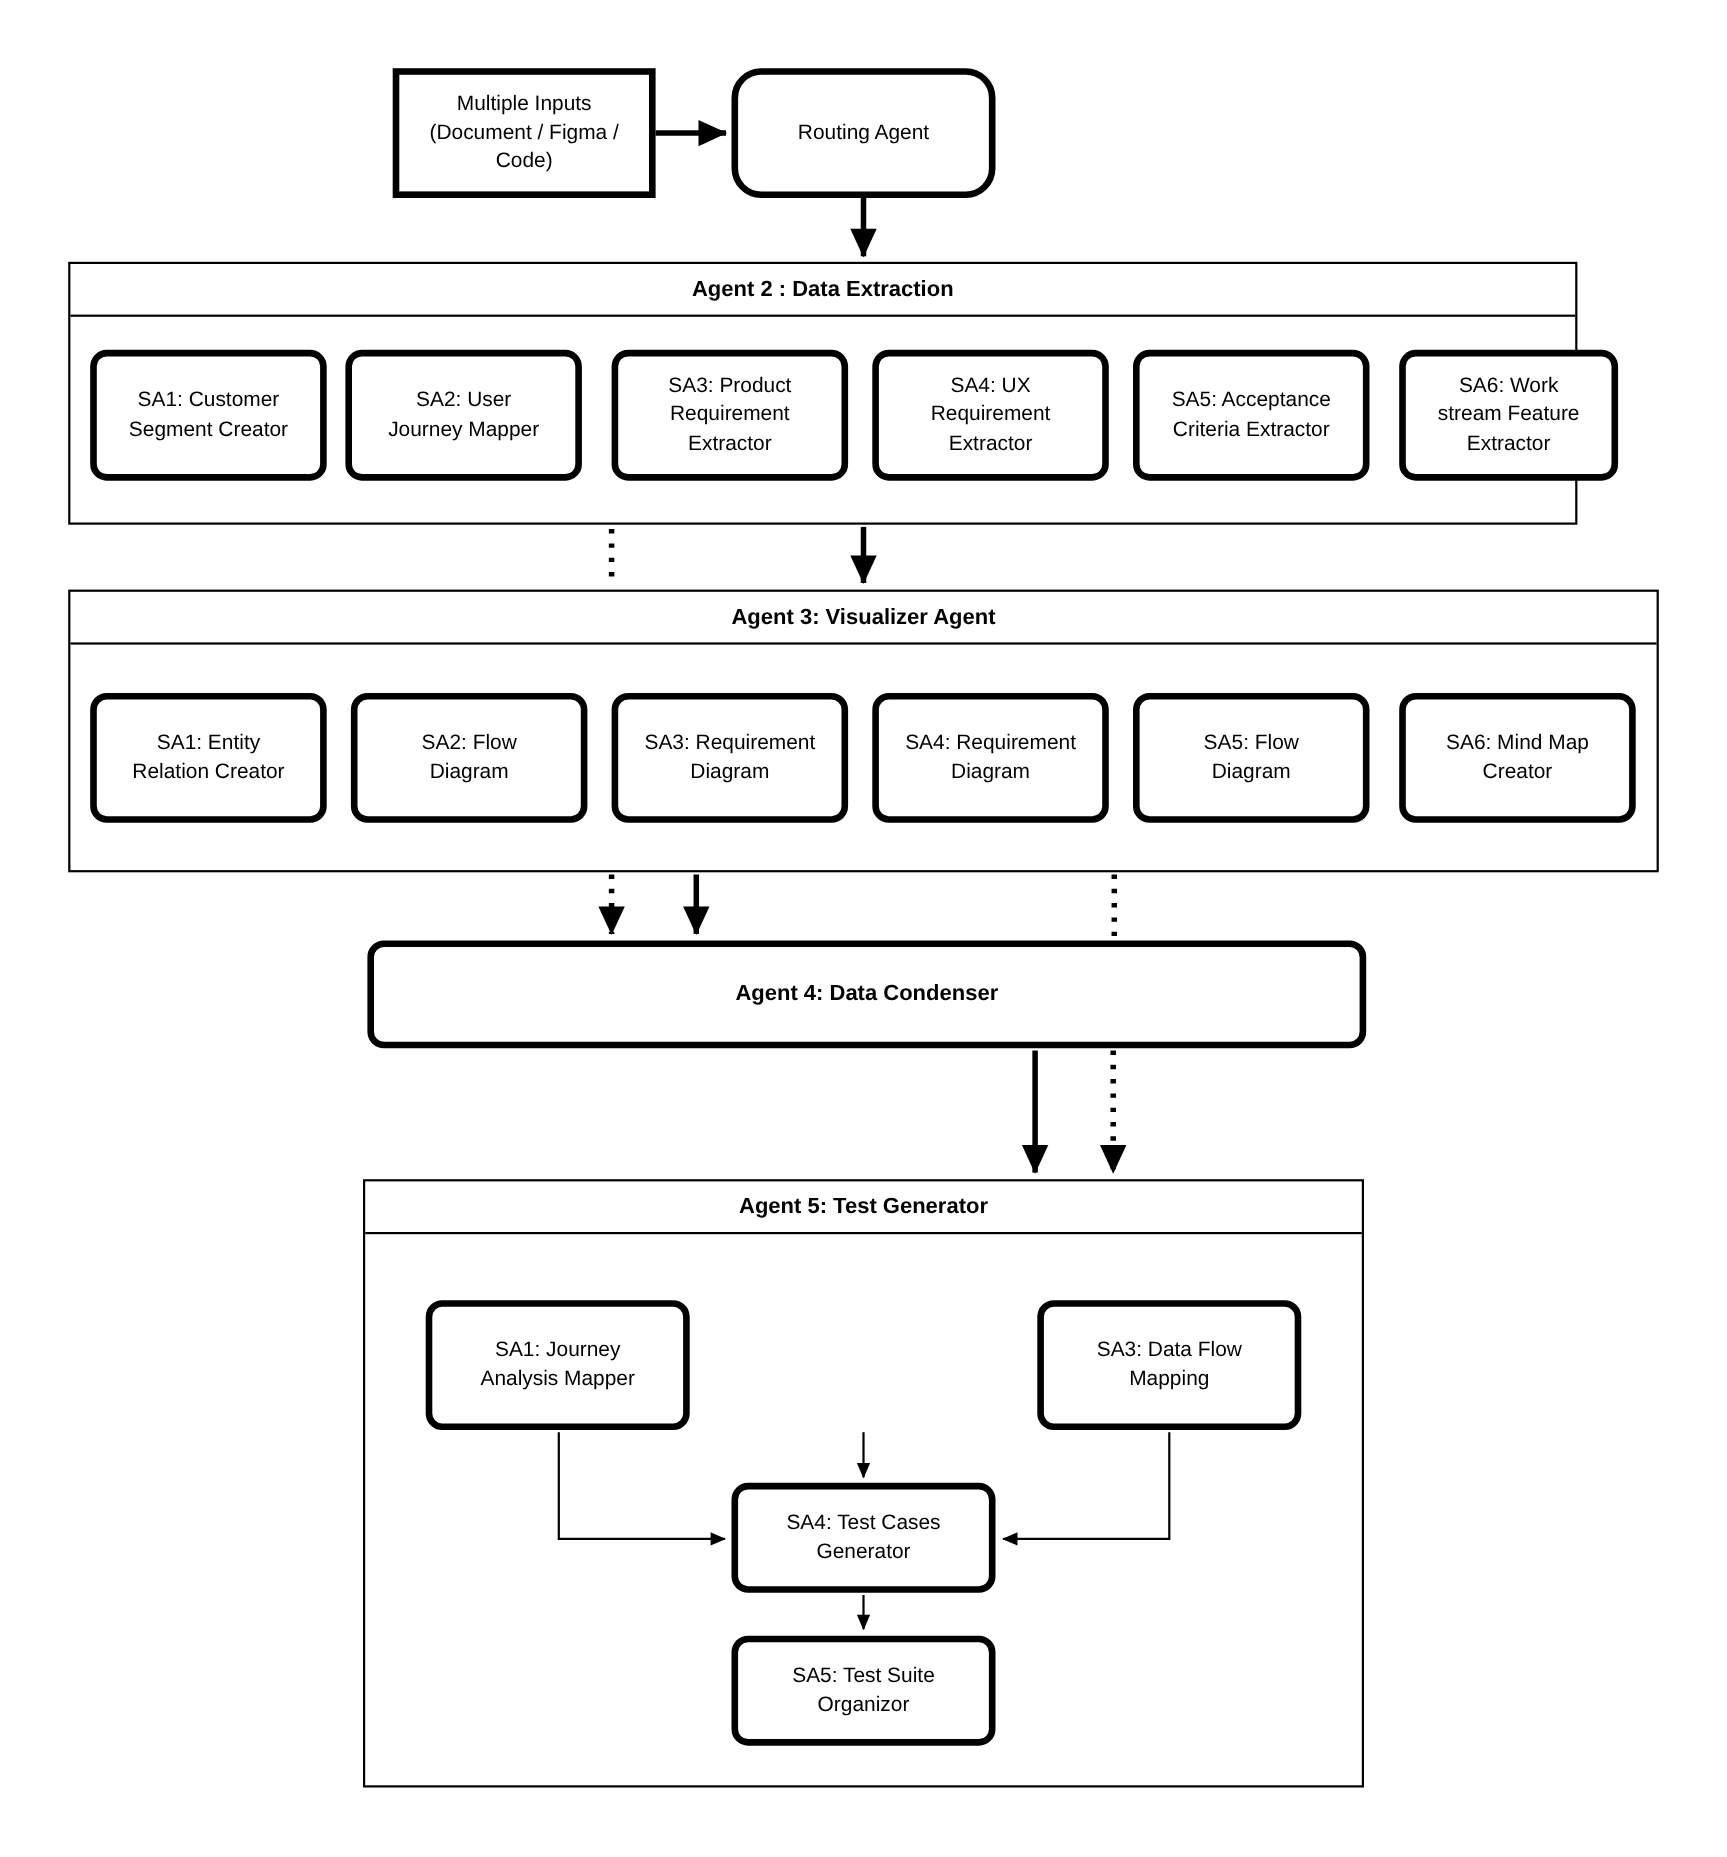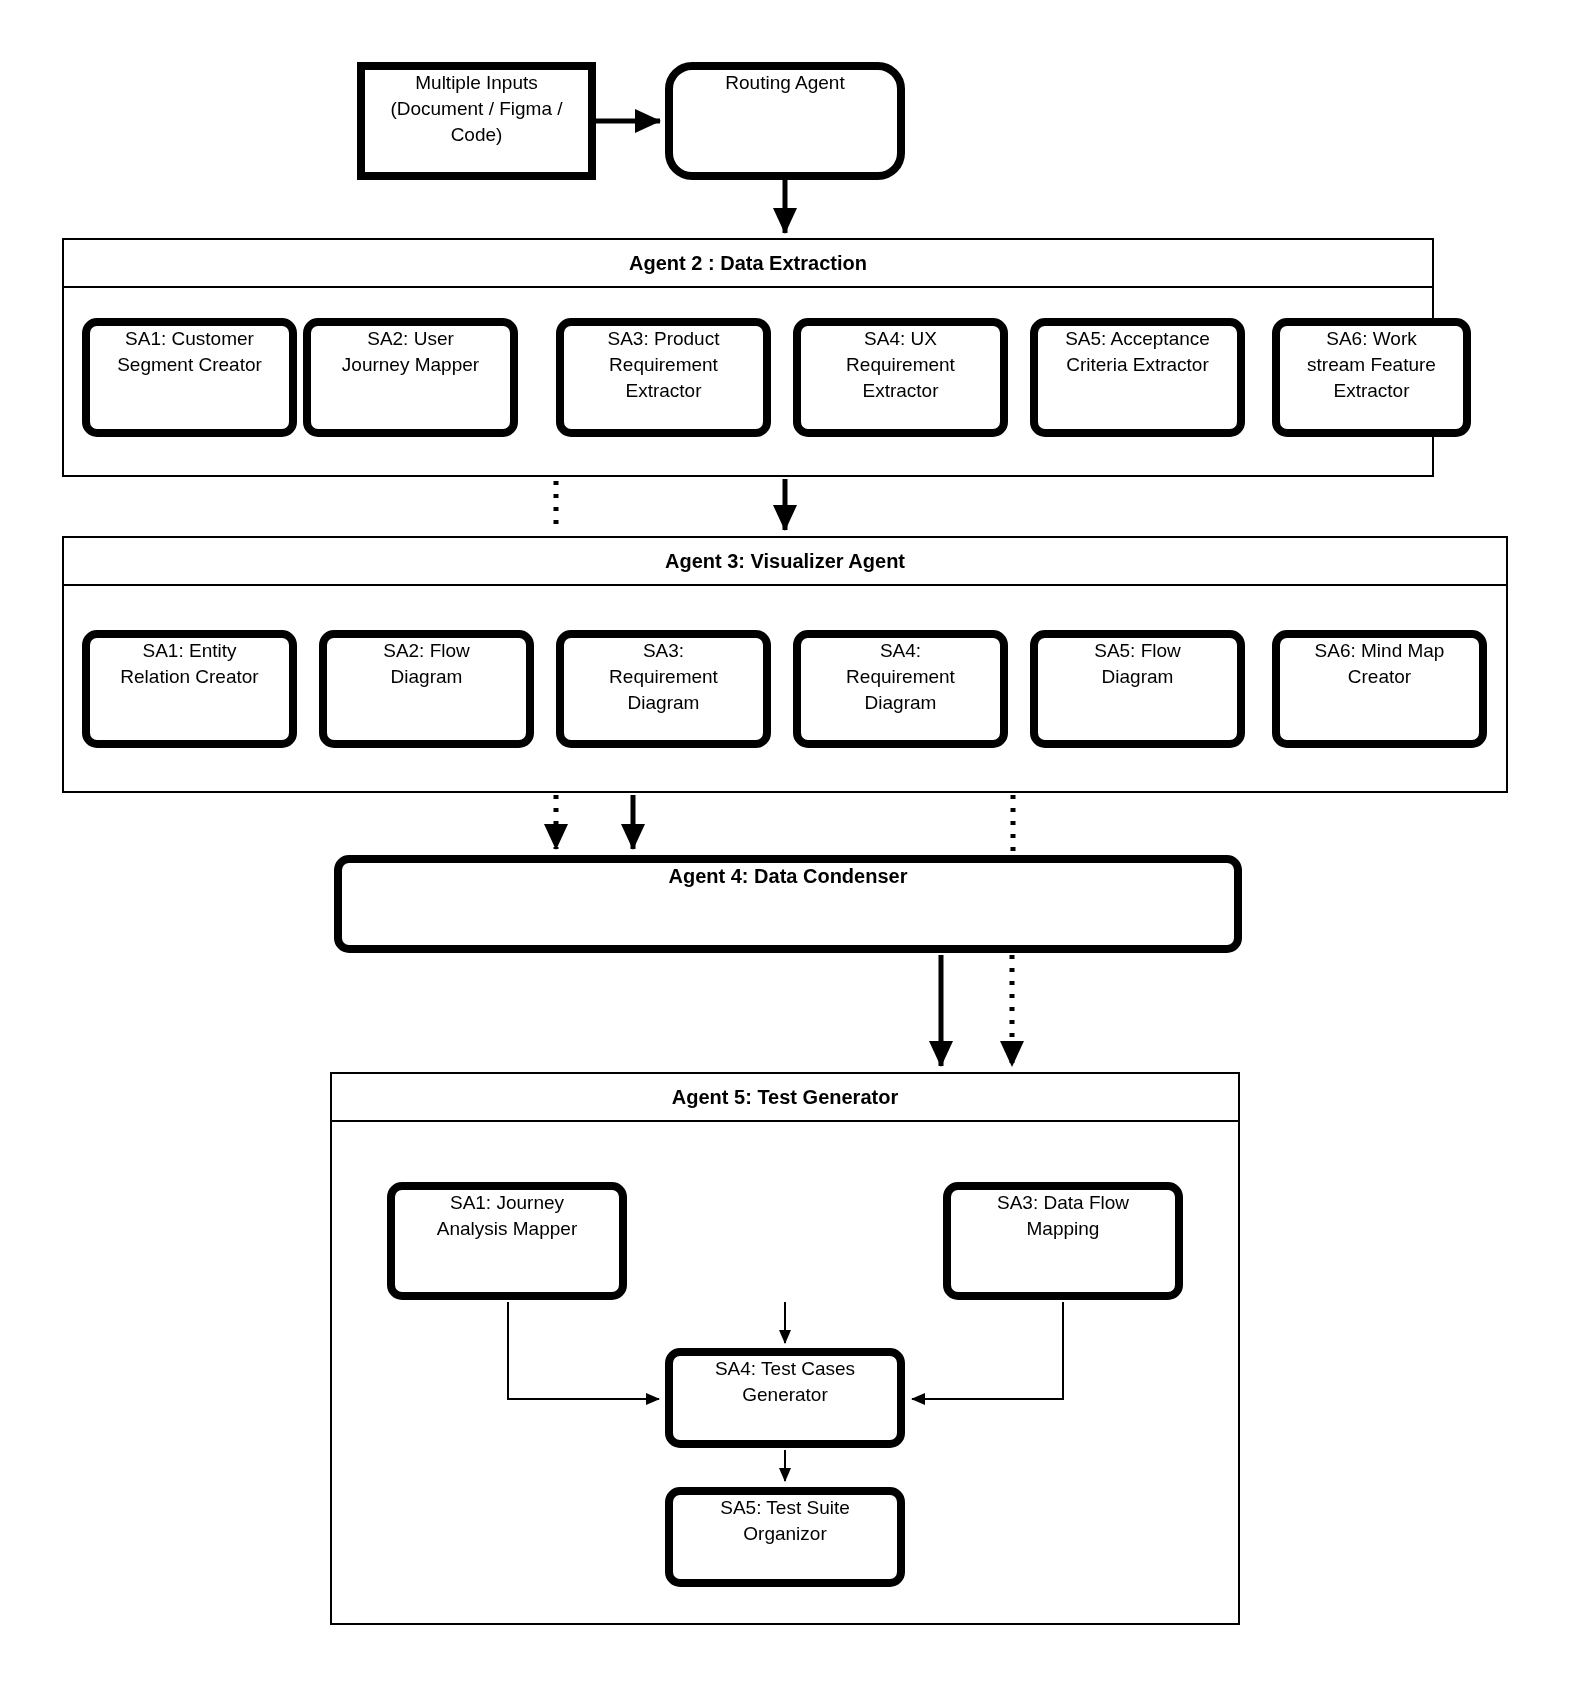--- a/index.html
+++ b/index.html
@@ -1,22 +1,22 @@
 <!DOCTYPE html>
 <html><head>
 <meta charset="utf-8">
 <style>
   html,body{margin:0;padding:0;background:#ffffff;}
   #canvas{
     position:relative;width:1570px;height:1688px;background:#ffffff;
     font-family:"Liberation Sans",sans-serif;color:#000;overflow:hidden;
   }
   .node{
-    position:absolute;border:8px solid #000000;background:#fff;
-    display:flex;align-items:flex-start;justify-content:center;text-align:center;
+    position:absolute;border:6px solid #000000;background:#fff;
+    display:flex;align-items:center;justify-content:center;text-align:center;
     font-size:19px;line-height:1.38;box-sizing:border-box;z-index:2;
   }
   .rounded{border-radius:15px;}
   .pad22{padding:0 22px;}
   .pad28{padding:0 41px;}
   .pad18{padding:0 18px;}
   .container{
     position:absolute;border:2px solid #000;background:#fff;
     box-sizing:border-box;z-index:1;
   }
@@ -42,21 +42,21 @@
   </div>
 
   <div class="container" style="left:62px;top:238px;width:1372px;height:239px;">
     <div class="titlebar">
       <span>Agent 2 : Data Extraction</span>
     </div>
   </div>
   <div class="node rounded pad22" style="left:82px;top:318px;width:215px;height:119px;">
     <span class="lbl">SA1: Customer Segment Creator</span>
   </div>
-  <div class="node rounded pad22" style="left:303px;top:318px;width:215px;height:119px;">
+  <div class="node rounded pad22" style="left:314px;top:318px;width:215px;height:119px;">
     <span class="lbl">SA2: User Journey Mapper</span>
   </div>
   <div class="node rounded pad22" style="left:556px;top:318px;width:215px;height:119px;">
     <span class="lbl">SA3: Product Requirement Extractor</span>
   </div>
   <div class="node rounded pad22" style="left:793px;top:318px;width:215px;height:119px;">
     <span class="lbl">SA4: UX Requirement Extractor</span>
   </div>
   <div class="node rounded pad22" style="left:1030px;top:318px;width:215px;height:119px;">
     <span class="lbl">SA5: Acceptance Criteria Extractor</span>

